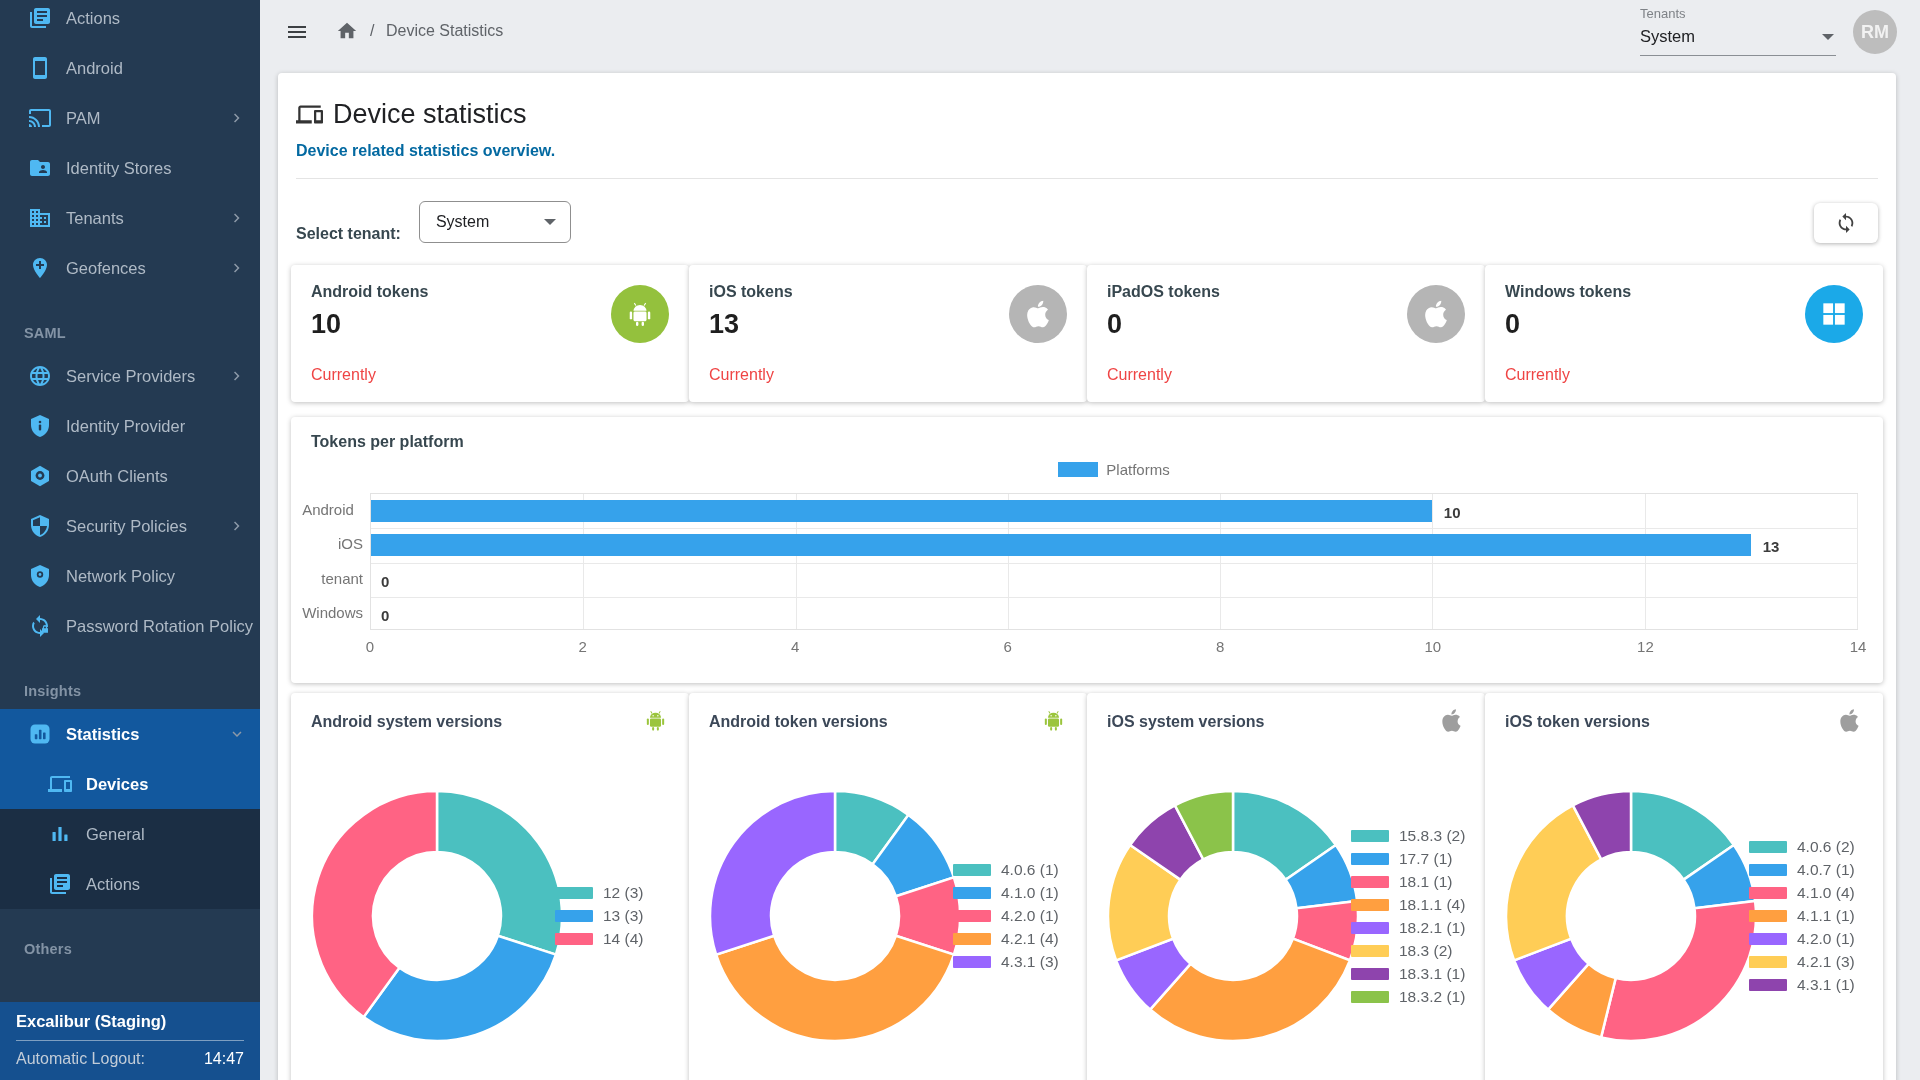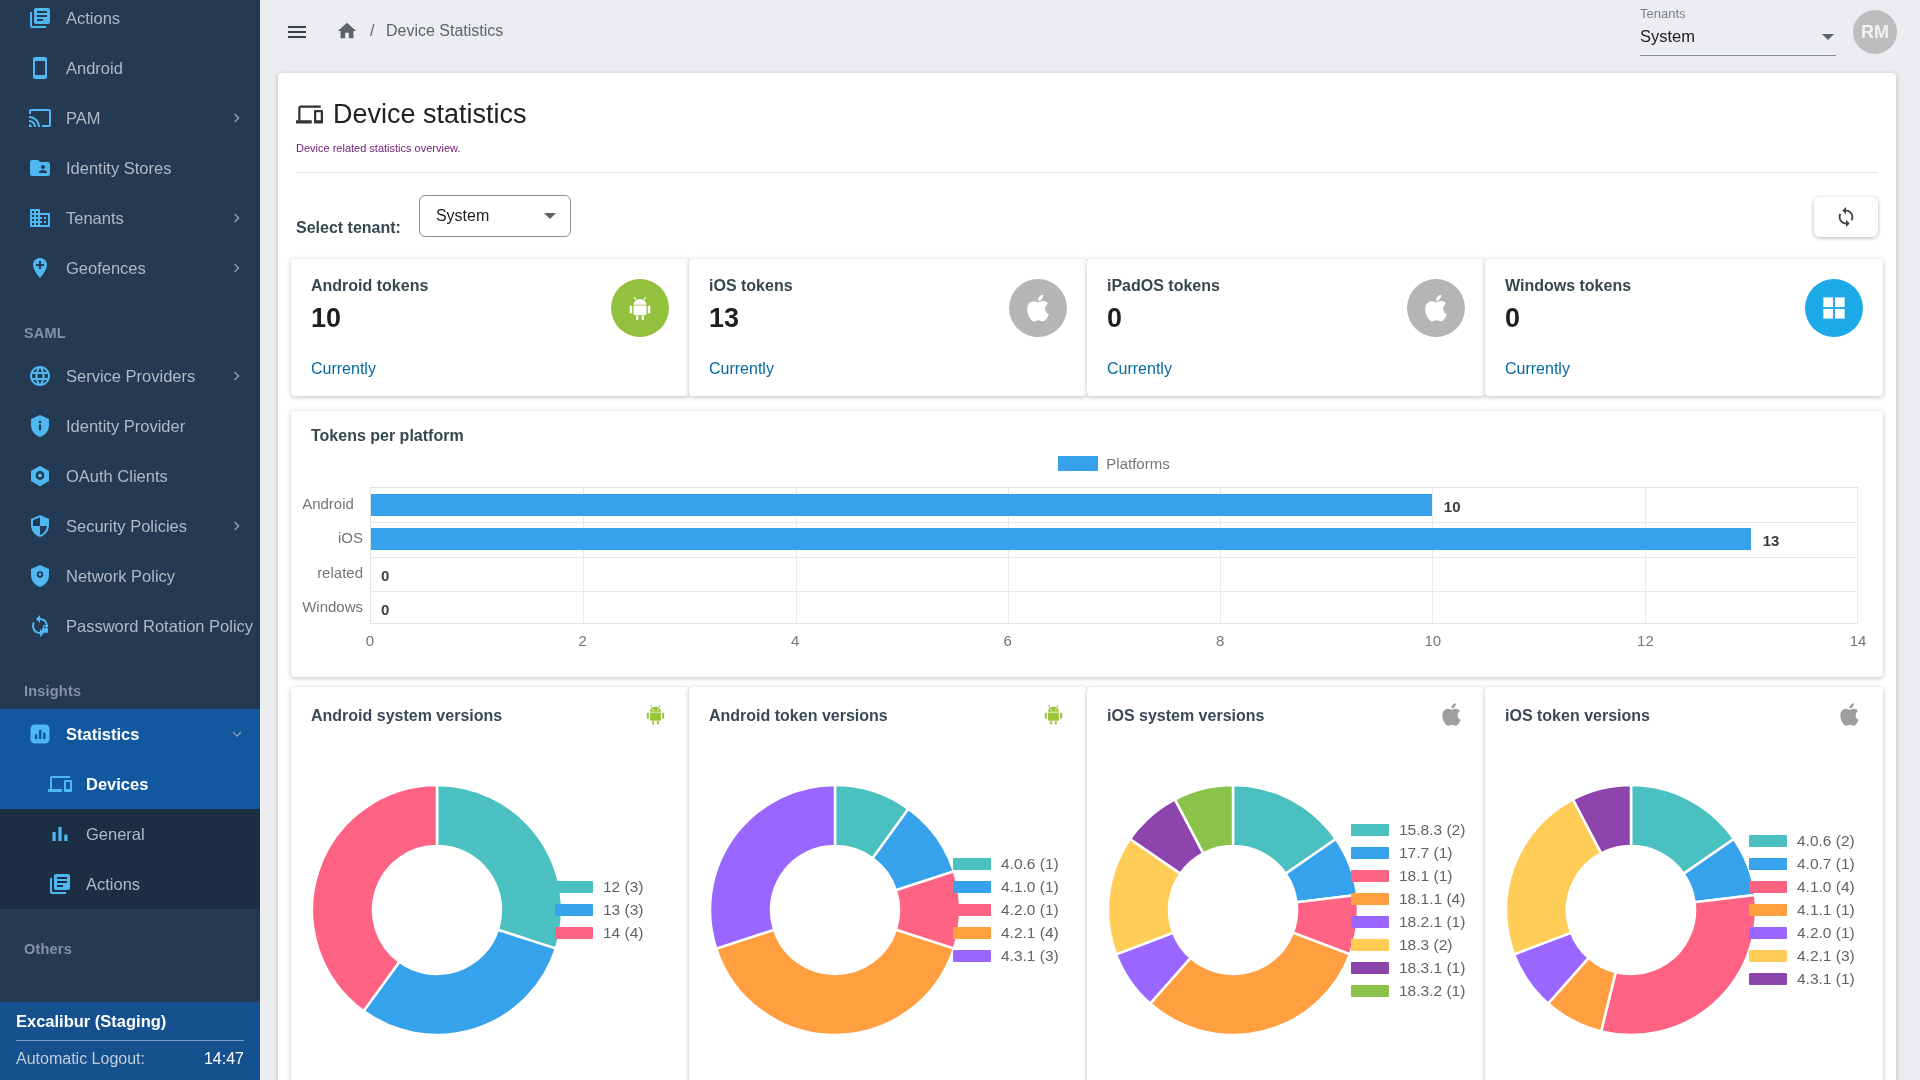--- a/index.html
+++ b/index.html
@@ -41,37 +41,37 @@
   .t-caret { width:0; height:0; border-left:6px solid transparent; border-right:6px solid transparent; border-top:6px solid #5F6368; }
   .avatar { position:absolute; right:23px; top:10px; width:44px; height:44px; border-radius:50%; background:#BDBDBD;
             color:#F2F2F2; font-weight:bold; font-size:18px; display:flex; align-items:center; justify-content:center; cursor:pointer; }
 
   
   .panel { position:absolute; left:278px; top:73px; width:1618px; min-height:1400px; background:#FFFFFF;
            border-radius:4px; box-shadow:0 1px 5px rgba(0,0,0,.22); padding:0 13px 13px; }
   .page-head { padding:26px 5px 0; }
   .page-title { display:flex; align-items:center; gap:10px; font-size:27px; font-weight:400; color:#202124; }
   .page-title .ti { width:27px; height:27px; color:#333; } .page-title .ti svg { width:27px; height:27px; }
-  .page-sub { margin-top:12px; font-size:11px; color:#701a75; }
+  .page-sub { margin-top:12px; font-size:16px; color:#0369a1;font-weight:bold; }
   .head-div { border:none; border-top:1px solid #E4E4E4; margin:18px 0 0; }
   .select-row { display:flex; align-items:flex-end; margin-top:22px; padding:0 5px; }
   .select-label { font-size:16px; font-weight:bold; color:#37474F; }
   .outlined-select { margin-left:18px; width:152px; height:42px; border:1px solid #8F8F8F; border-radius:6px;
                      display:flex; align-items:center; justify-content:space-between; padding:0 14px 0 16px; cursor:pointer; }
   .outlined-select .o-val { font-size:16px; color:#202124; }
   .o-caret { width:0; height:0; border-left:6px solid transparent; border-right:6px solid transparent; border-top:6px solid #5F6368; }
   .refresh-btn { margin-left:auto; width:64px; height:40px; border:none; border-radius:6px; background:#fff;
                  box-shadow:0 1px 4px rgba(0,0,0,.3); color:#424242; cursor:pointer; display:flex; align-items:center; justify-content:center; }
   .refresh-btn svg { width:22px; height:22px; }
 
   .cards-row { display:grid; grid-template-columns:repeat(4,1fr); margin-top:22px; }
   .stat-card { position:relative; height:137px; background:#fff; border-radius:4px; box-shadow:0 1px 5px rgba(0,0,0,.25); padding:18px 20px; }
   .sc-title { font-size:16px; font-weight:bold; color:#37474F; }
   .sc-value { font-size:27px; font-weight:bold; color:#1F1F1F; margin-top:8px; }
-  .sc-caption { position:absolute; left:20px; bottom:18px; font-size:16px; color:#0369a1; }
+  .sc-caption { position:absolute; left:20px; bottom:18px; font-size:16px; color:#ef4444; }
   .sc-circle { position:absolute; right:20px; top:20px; width:58px; height:58px; border-radius:50%;
                display:flex; align-items:center; justify-content:center; color:#fff; }
   .sc-circle svg { width:32px; height:32px; }
 
   .chart-card { position:relative; margin-top:15px; height:266px; background:#fff; border-radius:4px; box-shadow:0 1px 5px rgba(0,0,0,.25); }
   .cc-title { position:absolute; left:20px; top:16px; font-size:16px; font-weight:bold; color:#37474F; }
   .bar-legend { position:absolute; left:79px; top:44px; width:1488px; display:flex; align-items:center; justify-content:center; gap:8px; cursor:pointer; }
   .bar-legend .sw { width:40px; height:15px; }
   .bar-legend .lt { font-size:15px; color:#757575; }
   .plot { position:absolute; left:79px; top:76px; width:1488px; height:137px; border:1px solid #E2E2E2; }
@@ -406,21 +406,21 @@
       <span class="tick-lbl" style="left: 79px;">0</span>
       <span class="tick-lbl" style="left: 291.571px;">2</span>
       <span class="tick-lbl" style="left: 504.143px;">4</span>
       <span class="tick-lbl" style="left: 716.714px;">6</span>
       <span class="tick-lbl" style="left: 929.286px;">8</span>
       <span class="tick-lbl" style="left: 1141.86px;">10</span>
       <span class="tick-lbl" style="left: 1354.43px;">12</span>
       <span class="tick-lbl" style="left: 1567px;">14</span>
       <div class="cat-lbl" style="left: 2px; top: 76px; line-height: 34.25px; text-align: center;">Android</div>
       <div class="cat-lbl" style="left: 2px; top: 110.25px; line-height: 34.25px;">iOS</div>
-      <div class="cat-lbl" style="left: 2px; top: 144.5px; line-height: 34.25px;">related</div>
+      <div class="cat-lbl" style="left: 2px; top: 144.5px; line-height: 34.25px;">tenant</div>
       <div class="cat-lbl" style="left: 2px; top: 178.75px; line-height: 34.25px;">Windows</div>
     </section>
   <section class="cards-row" id="donut-row" style="margin-top:10px;">
       <div class="donut-card">
         <div class="dc-title">Android system versions</div>
         <span class="dc-icon" style="color: rgb(155, 197, 61);">
           <svg viewBox="0 0 24 24" fill="currentColor">
             <path d="M7.1 9.6a4.9 4.4 0 0 1 9.8 0z"></path>
             <rect x="7.1" y="10.2" width="9.8" height="7.3" rx="1.1"></rect>
             <rect x="4.3" y="10.2" width="1.8" height="5.8" rx="0.9"></rect>

